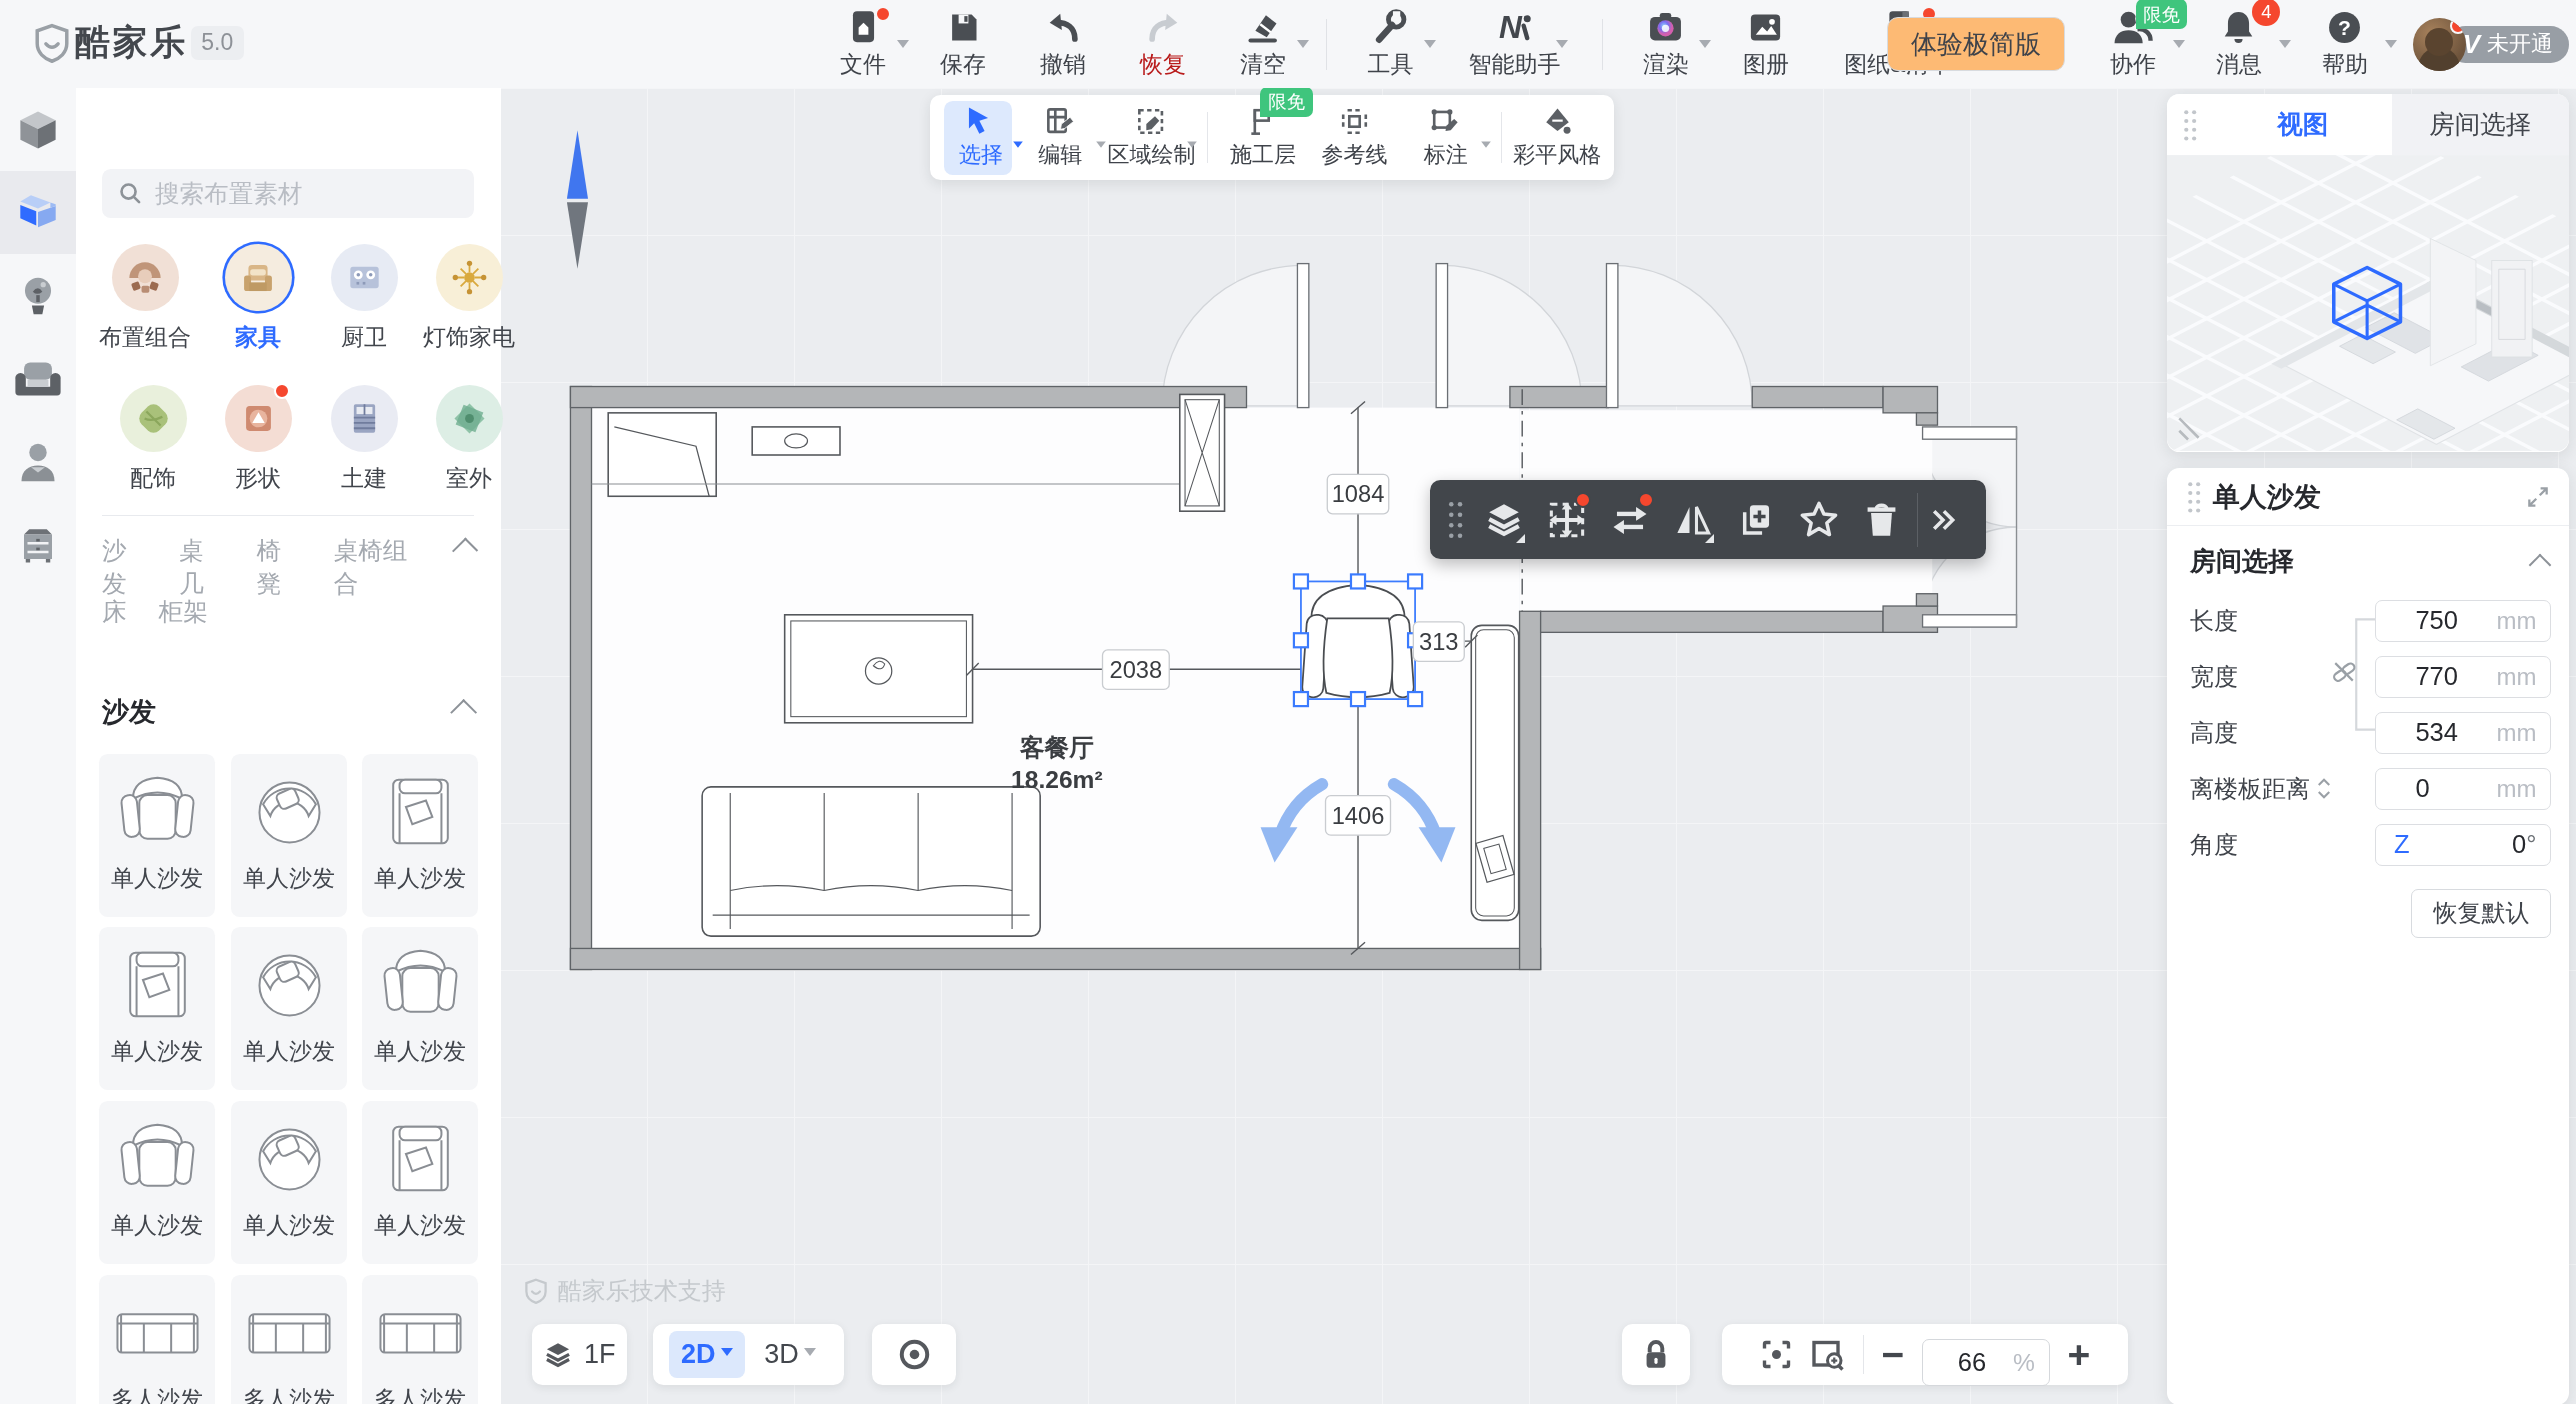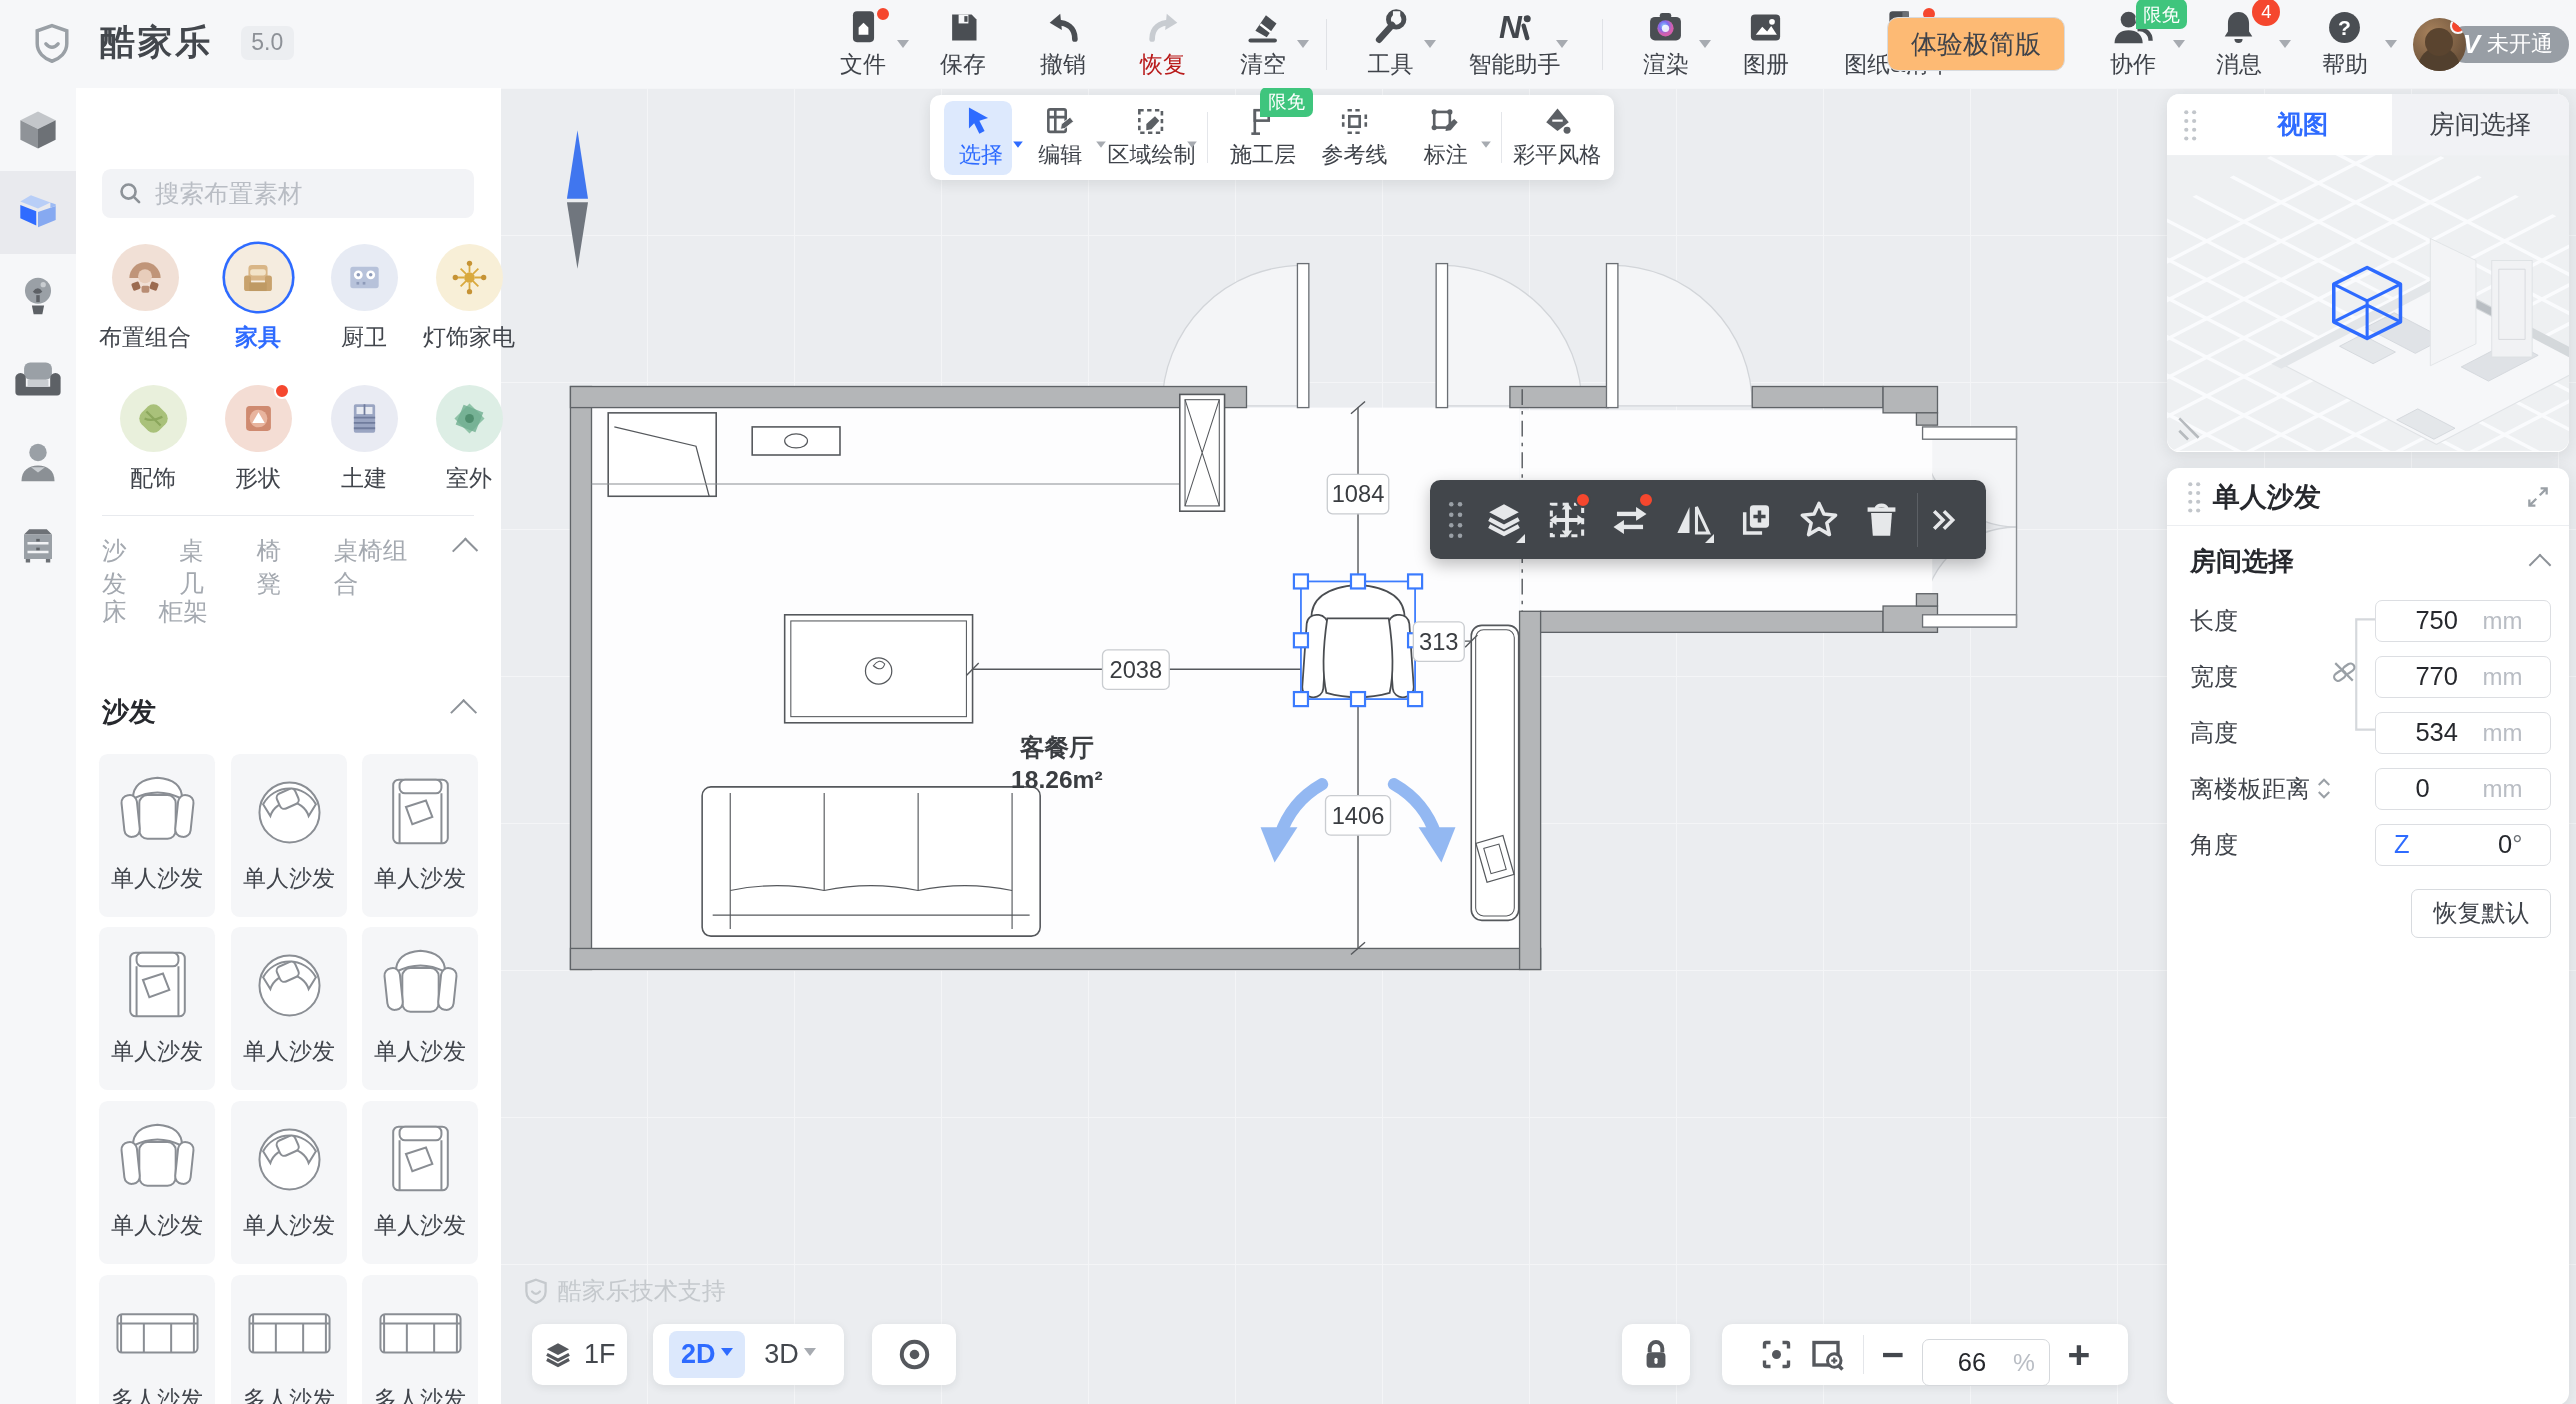--- a/index.html
+++ b/index.html
@@ -1,21 +1,21 @@
 <!DOCTYPE html>
 <html style="font-size:14px"><head>
 <meta charset="utf-8">
 <style>
   *{margin:0;padding:0;box-sizing:border-box;font-family:"Liberation Sans","DejaVu Sans",sans-serif;}
   html,body{width:2576px;height:1405px;overflow:hidden;background:#f6f7f9;}
   #app{position:absolute;inset:0;}
   .abs{position:absolute;}
   
   #topbar{position:absolute;left:0;top:0;width:2576px;height:88px;background:#f6f7f9;z-index:40;}
-  .logo{position:absolute;left:32px;top:19.3px;display:flex;align-items:center;gap:28px;}
+  .logo{position:absolute;left:32px;top:19.3px;display:flex;align-items:center;gap:3px;}
   .logo-name{font-size:35px;font-weight:bold;color:#43474d;letter-spacing:2.6px;}
   .ver-badge{background:#eceef1;color:#8d9197;font-size:23px;border-radius:7px;padding:3.5px 10.5px;}
   #menus{position:absolute;left:821px;top:3.5px;height:81px;display:flex;align-items:center;gap:16px;}
   .tb-item{position:relative;display:flex;flex-direction:column;align-items:center;width:84px;cursor:pointer;}
   .tb-item.wide{width:132px;}
   .tb-item.wider{width:148px;}
   .tb-item .ticon{height:40px;display:flex;align-items:center;justify-content:center;}
   .tb-label{font-size:23px;color:#3f434a;margin-top:1.8px;white-space:nowrap;}
   .tb-item.disabled .tb-label{color:#b91c1c;}
   .caret{width:0;height:0;border:6.1px solid transparent;border-top:8px solid #a7abb1;display:inline-block;}
@@ -91,21 +91,21 @@
   #vtabs{height:61px;display:flex;border-radius:12.3px 12.3px 0 0;overflow:hidden;background:#f1f2f5;}
   .vtab{flex:1;display:flex;align-items:center;justify-content:center;font-size:25.5px;color:#41454c;cursor:pointer;}
   .vtab.active{background:#fff;color:#2e6bff;font-weight:bold;}
   .dots{display:flex;align-items:center;justify-content:center;width:47px;background:#fff;}
   #props-head{display:flex;align-items:center;height:58px;padding:0 17.6px;gap:8.8px;border-bottom:0.9px solid #eceef1;}
   #props-title{font-size:27px;font-weight:bold;color:#26282d;flex:1;}
   .sec-row{display:flex;align-items:center;padding:17.6px 21px 5.3px 23px;}
   .sec-name{font-size:26px;font-weight:bold;color:#26282d;flex:1;}
   .frow{position:relative;display:flex;align-items:center;height:56px;padding:0 17.6px 0 23px;}
   .flabel{font-size:24px;color:#3f434a;display:flex;align-items:center;gap:7px;}
-  .finput{position:absolute;right:17.6px;width:176px;height:42px;border:1.8px solid #dcdee2;border-radius:7px;display:flex;align-items:center;justify-content:space-between;padding:0 28px 0 39px;background:#fff;}
+  .finput{position:absolute;right:17.6px;width:176px;height:42px;border:1.8px solid #dcdee2;border-radius:7px;display:flex;align-items:center;justify-content:space-between;padding:0 14px 0 39px;background:#fff;}
   .fval{font-size:25.5px;color:#26282d;}
   .funit{font-size:24px;color:#b9bdc4;}
   .reset-row{display:flex;justify-content:flex-end;padding:16px 17.6px;}
   .reset-btn{height:49px;padding:0 21px;border:1.8px solid #d8dbdf;border-radius:7px;background:#fff;font-size:24px;color:#3f434a;display:flex;align-items:center;cursor:pointer;}
   text{font-family:"Liberation Sans","DejaVu Sans",sans-serif;}
 </style>
 </head>
 <body>
 
 <svg width="0" height="0" style="position:absolute">

